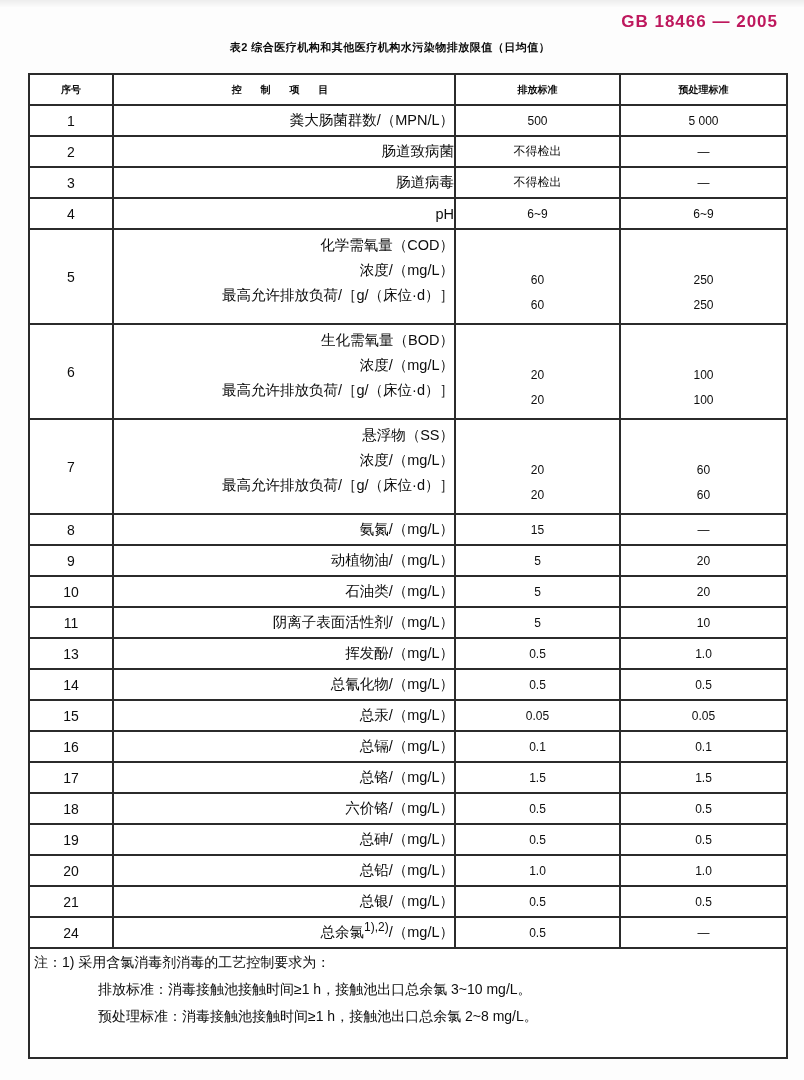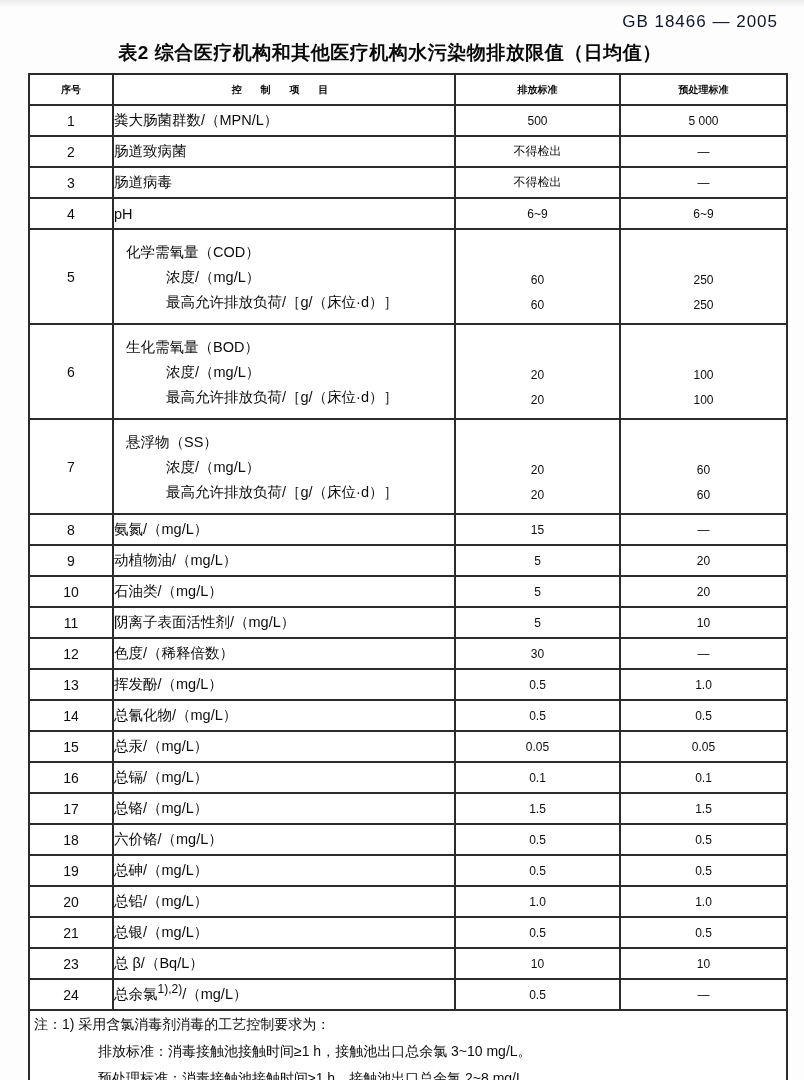--- a/index.html
+++ b/index.html
@@ -10,27 +10,27 @@
     color:#111;
     position:relative;
     overflow:hidden;
   }
   .scan-strip{
     position:absolute;top:0;left:0;width:804px;height:7px;
     background:linear-gradient(#ededed,#fbfbfb);
   }
   .doc-number{
     position:absolute;top:12px;right:26px;
-    font-size:17px;font-weight:normal;letter-spacing:1px;
-    color:#0f172a;
+    font-size:17px;font-weight:bold;letter-spacing:1px;
+    color:#be185d;
   }
   .table-title{
     position:absolute;top:40px;left:0;width:780px;
     text-align:center;
-    font-size:19px;font-weight:bold;color:#0a0a0a;
+    font-size:11px;font-weight:bold;color:#0a0a0a;
     letter-spacing:0.5px;
   }
   table.std{
     position:absolute;top:73px;left:28px;
     width:758px;
     border-collapse:collapse;
     table-layout:fixed;
     font-size:14.5px;
     color:#0d0d0d;
   }
@@ -46,35 +46,35 @@
     font-size:10px;
     text-align:center;
     vertical-align:middle;
   }
   th.hdr-item{letter-spacing:8px;}
   td.num{
     text-align:center;vertical-align:middle;
     font-size:14px;
   }
   td.item{
-    text-align:left;vertical-align:middle;
+    text-align:right;vertical-align:middle;
     padding-left:14px;
     font-size:14.5px;
   }
   td.val{
     text-align:center;vertical-align:middle;
     font-size:12px;
   }
   tr.single td{height:29px;}
   tr.multi td{height:80px;vertical-align:top;}
   tr.multi td.num{vertical-align:middle;}
   .group-line,.sub-line,.val-line{
     height:25px;line-height:25px;white-space:nowrap;
   }
-  tr.multi td.item{padding-left:12px;padding-top:10px;}
+  tr.multi td.item{padding-left:12px;padding-top:3px;}
   tr.multi td.val{padding-top:13px;}
   .sub-line{margin-left:40px;}
   sup{font-size:12px;line-height:0;}
   td.note-cell{
     height:108px;
     vertical-align:top;
     padding:8px 6px 0 6px;
     font-size:14px;
   }
   .note-line{line-height:27px;white-space:nowrap;}
@@ -202,26 +202,20 @@
         <td class="val">5</td>
         <td class="val">20</td>
       </tr>
       <tr class="single">
         <td class="num">11</td>
         <td class="item">阴离子表面活性剂/（mg/L）</td>
         <td class="val">5</td>
         <td class="val">10</td>
       </tr>
       <tr class="single">
-        <td class="num">12</td>
-        <td class="item">色度/（稀释倍数）</td>
-        <td class="val">30</td>
-        <td class="val">—</td>
-      </tr>
-      <tr class="single">
         <td class="num">13</td>
         <td class="item">挥发酚/（mg/L）</td>
         <td class="val">0.5</td>
         <td class="val">1.0</td>
       </tr>
       <tr class="single">
         <td class="num">14</td>
         <td class="item">总氰化物/（mg/L）</td>
         <td class="val">0.5</td>
         <td class="val">0.5</td>
@@ -260,26 +254,20 @@
         <td class="num">20</td>
         <td class="item">总铅/（mg/L）</td>
         <td class="val">1.0</td>
         <td class="val">1.0</td>
       </tr>
       <tr class="single">
         <td class="num">21</td>
         <td class="item">总银/（mg/L）</td>
         <td class="val">0.5</td>
         <td class="val">0.5</td>
-      </tr>
-      <tr class="single">
-        <td class="num">23</td>
-        <td class="item">总 β/（Bq/L）</td>
-        <td class="val">10</td>
-        <td class="val">10</td>
       </tr>
       <tr class="single">
         <td class="num">24</td>
         <td class="item"><span>总余氯</span><sup>1),2)</sup><span>/（mg/L）</span></td>
         <td class="val">0.5</td>
         <td class="val">—</td>
       </tr>
       <tr>
         <td colspan="4" class="note-cell">
           <div class="note-line indent-0">注：1) 采用含氯消毒剂消毒的工艺控制要求为：</div>

